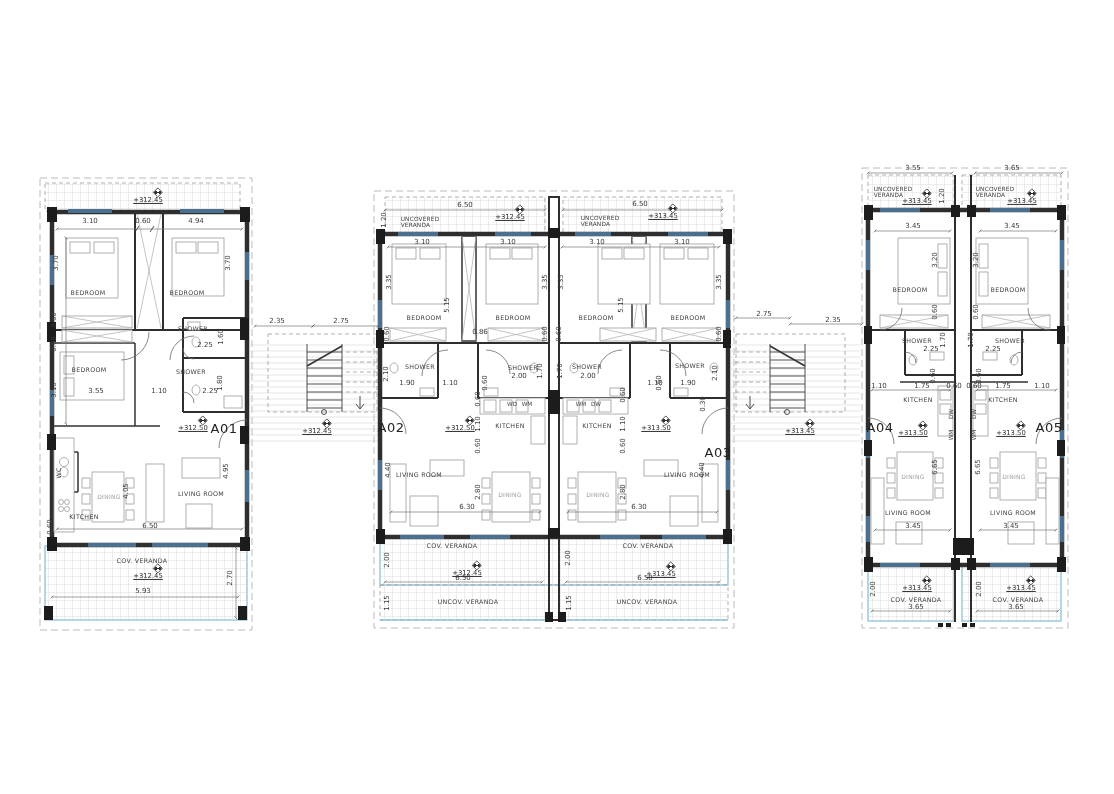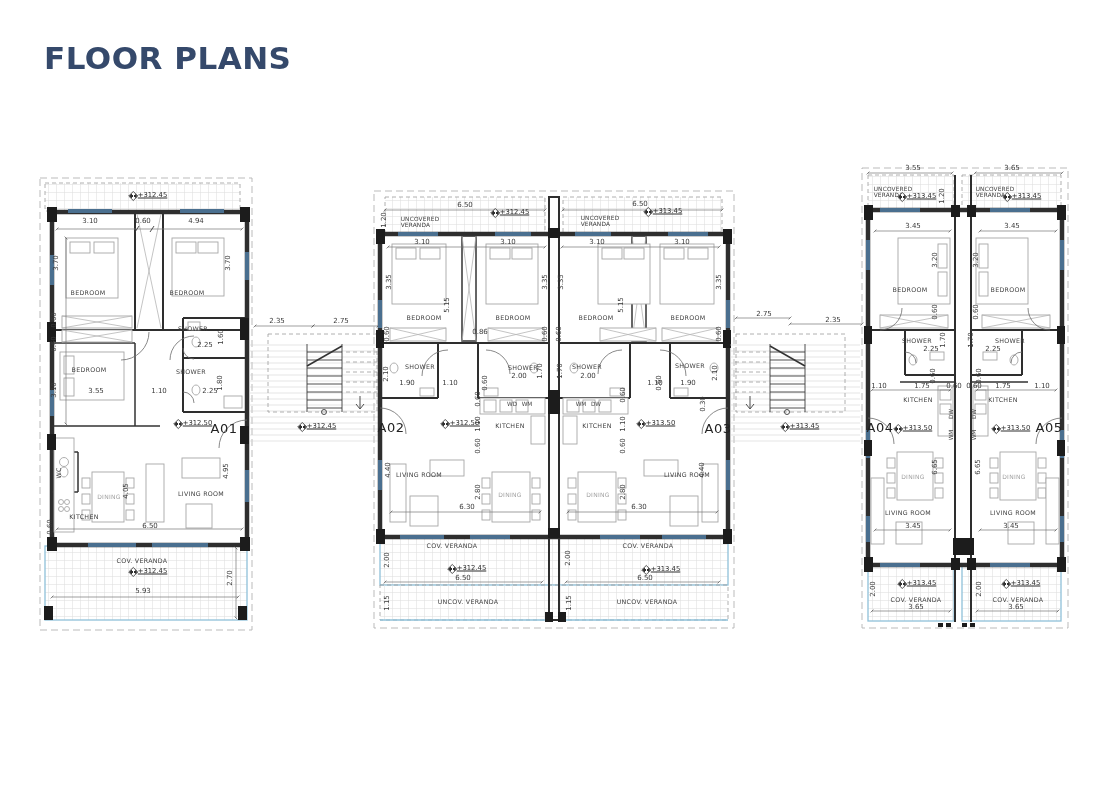--- a/index.html
+++ b/index.html
@@ -12,21 +12,21 @@
   #plan{position:absolute;left:0;top:0;width:1114px;height:794px;}
   #plan svg{position:absolute;left:0;top:0;}
   #labels{position:absolute;left:0;top:0;width:1114px;height:794px;z-index:5;pointer-events:none;}
   .lbl{position:absolute;color:#3a3a3a;line-height:1.05;white-space:pre-line;}
   .dim{font-size:7px;}
   .room{font-size:6.3px;letter-spacing:0.3px;color:#3f3f3f;}
   .room-s{font-size:5.8px;color:#4a4a4a;}
   .room-light{font-size:6px;letter-spacing:0.3px;color:#a0a0a0;}
   .veranda2{font-size:5.8px;letter-spacing:0.2px;color:#3f3f3f;text-align:left;}
   .unit{font-size:13px;color:#222;letter-spacing:0.5px;}
-  .level{font-size:6.8px;color:#2f2f2f;display:flex;align-items:flex-start;gap:0;}
+  .level{font-size:6.8px;color:#2f2f2f;display:flex;align-items:flex-end;gap:0;flex-direction:column;}
   .lvltext{text-decoration:underline;}
   .lvlmark{width:7px;height:7px;display:inline-block;flex:0 0 auto;
     background:conic-gradient(#2f2f2f 0 90deg,#fff 90deg 180deg,#2f2f2f 180deg 270deg,#fff 270deg 360deg);
     border:0.5px solid #2f2f2f;transform:rotate(45deg) scale(0.8);}
   
   .w4{stroke:#2e2e2e;stroke-width:4.5;fill:none;}
   .w2{stroke:#2e2e2e;stroke-width:2;fill:none;}
   .w15{stroke:#333;stroke-width:1.5;fill:none;}
   .w1{stroke:#3a3a3a;stroke-width:0.9;fill:none;}
   .furn{stroke:#a6a6a6;stroke-width:0.9;fill:#ffffff;}
@@ -38,21 +38,20 @@
   .blk{fill:#1c1c1c;}
   .blue{fill:#4a6f8f;}
   .cov{stroke:#8fc1d9;stroke-width:1.3;fill:url(#tiles);}
   .unc{stroke:#9d9d9d;stroke-width:0.8;stroke-dasharray:4 3;fill:url(#tiles);}
   .bluestroke{stroke:#8fc1d9;stroke-width:1.3;fill:none;}
 </style>
 </head>
 <body>
 
 <div id="page">
-  <div id="title">FLOOR PLANS</div>
 
   <div id="plan">
     <svg width="1114" height="794" viewBox="0 0 1114 794">
       <defs>
         <pattern id="tiles" width="8" height="8" patternUnits="userSpaceOnUse">
           <path d="M8 0H0V8" fill="none" stroke="#dcdcdc" stroke-width="1"></path>
         </pattern>
         <pattern id="hlines" width="6" height="6" patternUnits="userSpaceOnUse">
           <path d="M0 3H6" stroke="#cfcfcf" stroke-width="1"></path>
         </pattern>
@@ -558,21 +557,21 @@
         <div class="lbl room-s" style="left: 596px; top: 404px; transform: translate(-50%, -50%);">DW</div>
         <div class="lbl room" style="left: 597px; top: 426px; transform: translate(-50%, -50%);">KITCHEN</div>
         <div class="lbl room" style="left: 687px; top: 475px; transform: translate(-50%, -50%);">LIVING ROOM</div>
         <div class="lbl room-light" style="left: 598px; top: 495px; transform: translate(-50%, -50%);">DINING</div>
         <div class="lbl room" style="left: 648px; top: 546px; transform: translate(-50%, -50%);">COV. VERANDA</div>
         <div class="lbl room" style="left: 647px; top: 602px; transform: translate(-50%, -50%);">UNCOV. VERANDA</div>
         <div class="lbl level" style="left: 663px; top: 212px; transform: translate(-50%, -50%);"><span class="lvlmark"></span><span class="lvltext">+313.45</span></div>
         <div class="lbl level" style="left: 656px; top: 424px; transform: translate(-50%, -50%);"><span class="lvlmark"></span><span class="lvltext">+313.50</span></div>
         <div class="lbl level" style="left: 661px; top: 570px; transform: translate(-50%, -50%);"><span class="lvlmark"></span><span class="lvltext">+313.45</span></div>
         <div class="lbl level" style="left: 800px; top: 427px; transform: translate(-50%, -50%);"><span class="lvlmark"></span><span class="lvltext">+313.45</span></div>
-        <div class="lbl unit" style="left: 718px; top: 429px; transform: translate(-50%, -50%);">A03</div>
+        <div class="lbl unit" style="left: 718px; top: 453px; transform: translate(-50%, -50%);">A03</div>
         <div class="lbl dim" style="left: 913px; top: 169px; transform: translate(-50%, -50%);">3.55</div>
         <div class="lbl dim" style="left: 1012px; top: 169px; transform: translate(-50%, -50%);">3.65</div>
         <div class="lbl dim" style="left: 943px; top: 196px; transform: translate(-50%, -50%) rotate(-90deg);">1.20</div>
         <div class="lbl dim" style="left: 913px; top: 227px; transform: translate(-50%, -50%);">3.45</div>
         <div class="lbl dim" style="left: 1012px; top: 227px; transform: translate(-50%, -50%);">3.45</div>
         <div class="lbl dim" style="left: 936px; top: 260px; transform: translate(-50%, -50%) rotate(-90deg);">3.20</div>
         <div class="lbl dim" style="left: 977px; top: 260px; transform: translate(-50%, -50%) rotate(-90deg);">3.20</div>
         <div class="lbl dim" style="left: 936px; top: 312px; transform: translate(-50%, -50%) rotate(-90deg);">0.60</div>
         <div class="lbl dim" style="left: 977px; top: 312px; transform: translate(-50%, -50%) rotate(-90deg);">0.60</div>
         <div class="lbl dim" style="left: 944px; top: 340px; transform: translate(-50%, -50%) rotate(-90deg);">1.70</div>

